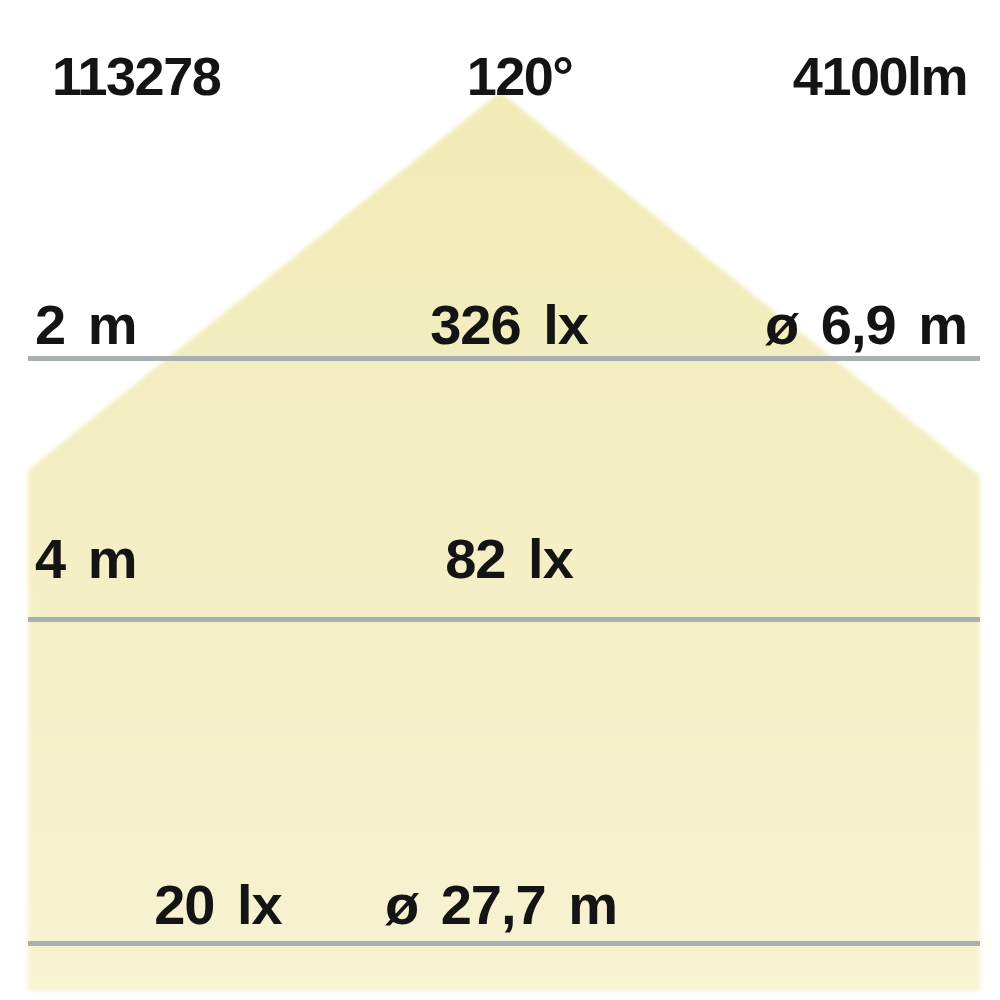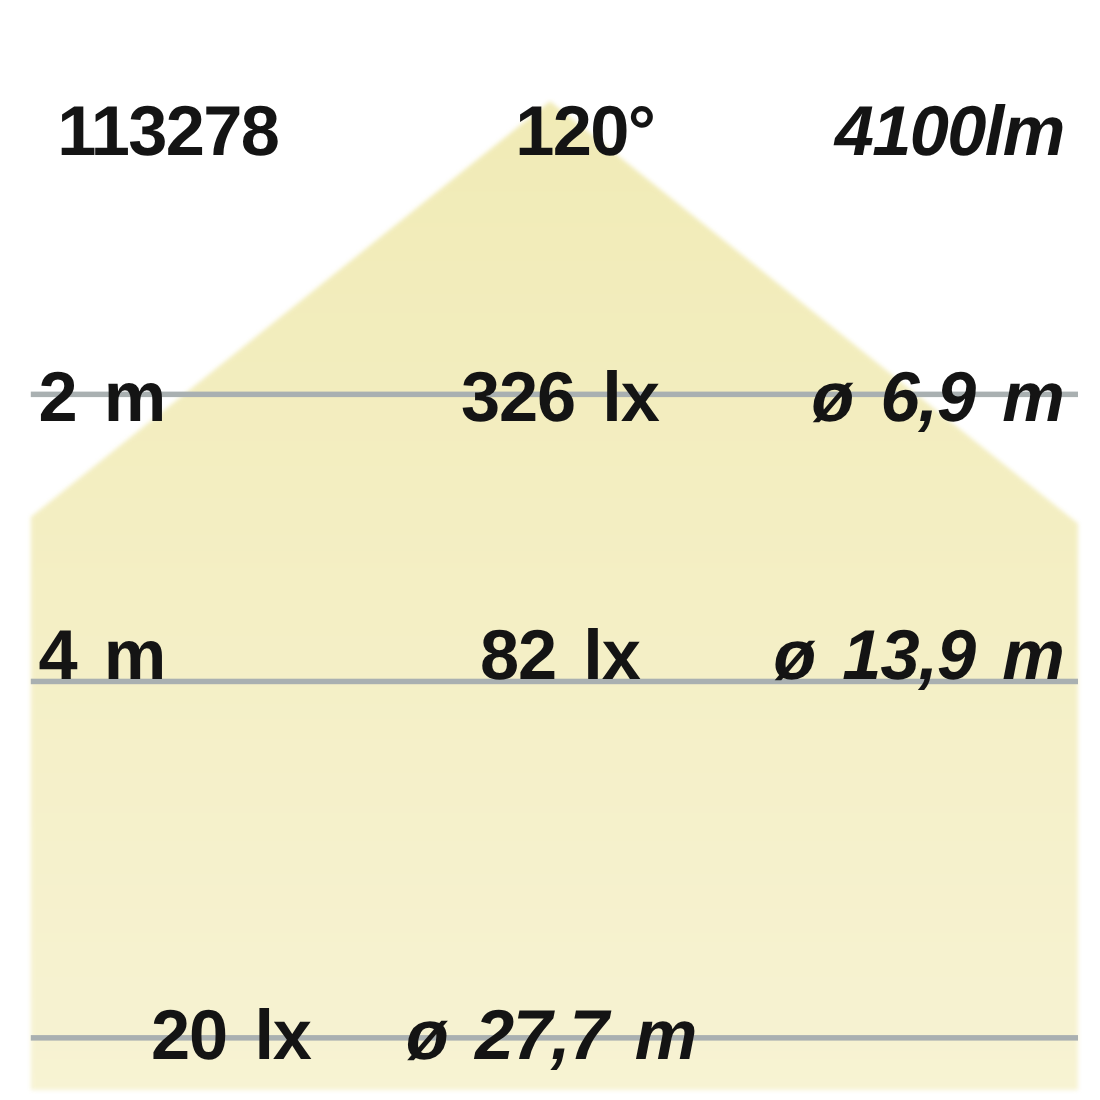--- a/index.html
+++ b/index.html
@@ -35,38 +35,37 @@
     right: 33px;
     display: grid;
     grid-template-columns: 1fr auto 1fr;
     align-items: baseline;
     line-height: 1;
     font-weight: 700;
     white-space: nowrap;
   }
   .hdr {
     top: 49px;
-    font-size: 64px;
+    font-size: 54px;
     letter-spacing: -1.5px;
     left: 52px;
     right: 33px;
   }
   .row {
-    font-size: 64px;
+    font-size: 56px;
     letter-spacing: -1px;
     word-spacing: 8px;
-    margin-top: 32px;
   }
   .row1 { top: 297px; }
   .row2 { top: 531px; }
   .row3 { top: 877px; }
   .cell-left   { justify-self: start; }
   .cell-center { justify-self: center; position: relative; }
-  .cell-right  { justify-self: end; font-style: italic; }
-  .hdr .cell-center { left: 22px; margin-top: 38px; }
+  .cell-right  { justify-self: end; }
+  .hdr .cell-center { left: 10px; }
   .row .cell-center { left: 8px; }
 </style>
 </head>
 <body>
 
 <div class="stage">
 
   <svg class="cone-layer" viewBox="0 0 1000 1000" xmlns="http://www.w3.org/2000/svg">
     <defs>
       <linearGradient id="coneGrad" x1="0" y1="0" x2="0" y2="1">
@@ -90,21 +89,20 @@
 
   <div class="textrow row row1">
     <span class="cell-left">2 m</span>
     <span class="cell-center">326 lx</span>
     <span class="cell-right">ø 6,9 m</span>
   </div>
 
   <div class="textrow row row2">
     <span class="cell-left">4 m</span>
     <span class="cell-center">82 lx</span>
-    <span class="cell-right">ø 13,9 m</span>
   </div>
 
   <div class="textrow row row3">
     <span class="cell-center">20 lx</span>
     <span class="cell-right">ø 27,7 m</span>
   </div>
 
 </div>
 
 </body></html>

